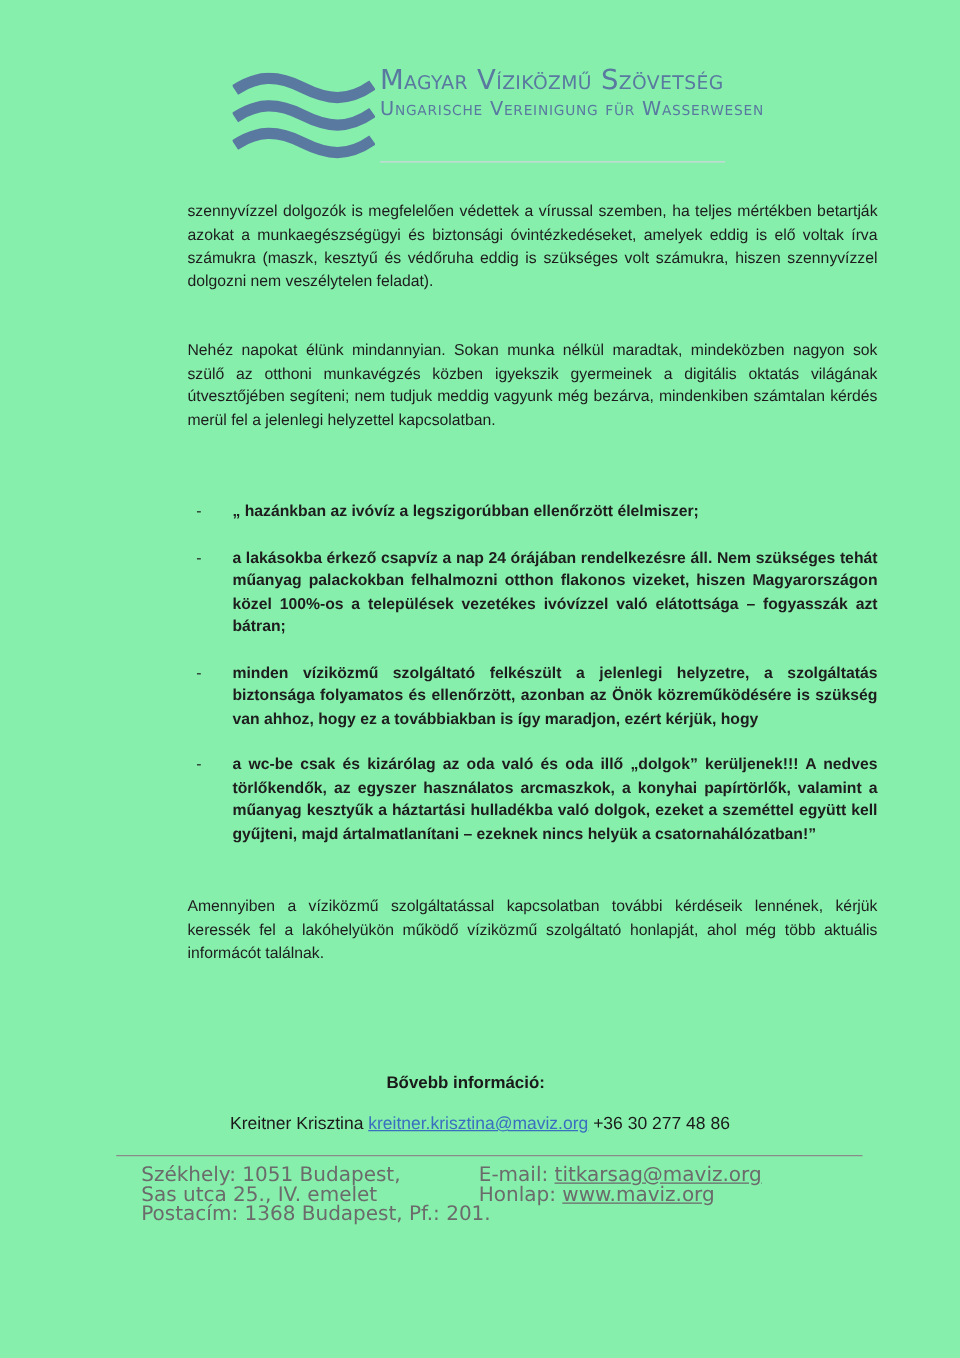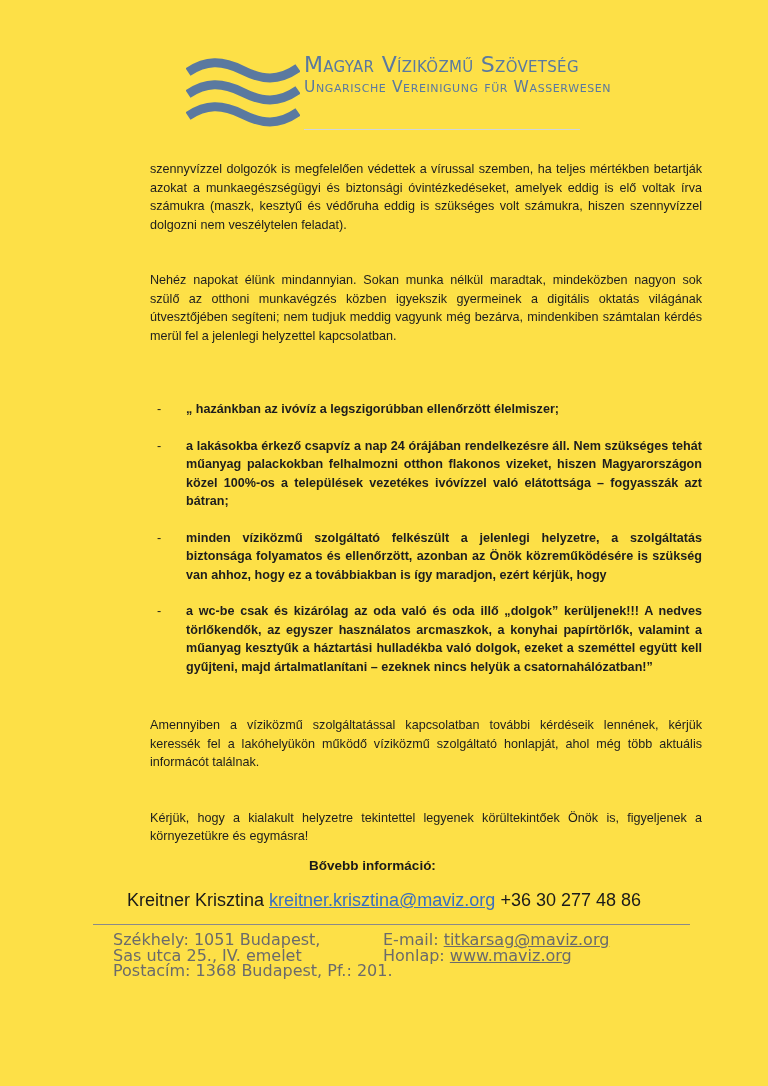--- a/index.html
+++ b/index.html
@@ -1,18 +1,18 @@
 <!DOCTYPE html>
 <html><head>
   <meta charset="utf-8">
   <style>
     html, body { margin: 0; padding: 0; background: #ffffff; }
     body { width: 768px; height: 1086px; position: relative; overflow: hidden;
            font-family: "Liberation Sans", sans-serif; color: #1a1a1a; }
-    .page { position: absolute; left: 0; top: 0; width: 768px; height: 1086px; background: #fde047; }
+    .page { position: absolute; left: 0; top: 0; width: 768px; height: 1086px; background: #86efac; }
 
     
     .logo { position: absolute; left: 186px; top: 52px; width: 400px; height: 85px; }
     .logo-waves { position: absolute; left: 0; top: 6px; width: 114px; height: 72px; }
     .logo-text { position: absolute; left: 118px; top: 0; color: #5a79a0; font-variant: small-caps;
                  font-family: "DejaVu Sans", sans-serif; white-space: nowrap; }
     .logo-line1 { font-size: 22px; letter-spacing: 0.3px; line-height: 26px; display: block; }
     .logo-line2, .logo-line3 { font-size: 15.5px; letter-spacing: 0.6px; line-height: 19px; display: block; }
     .logo-underline { position: absolute; left: 118px; top: 77px; width: 276px; height: 1px; background: #cfd6de; }
 
@@ -22,21 +22,21 @@
     .para { margin: 0; text-align: justify; text-align-last: left; }
     .bold { font-weight: bold; }
     .gap-lg { height: 37px; }
     .gap-md { height: 18px; }
     .bullets { list-style: none; margin: 0; padding: 0; }
     .bullet { position: relative; padding-left: 36px; font-weight: bold; text-align: justify; margin: 0 0 18px 0; }
     .bullet-dash { position: absolute; left: 7px; top: 0; font-weight: normal; }
 
     .more-info-title { position: absolute; left: 0; width: 745px; top: 858px; text-align: center;
                        font-weight: bold; font-size: 13.5px; }
-    .contact-line { position: absolute; left: 0; width: 768px; top: 890px; text-align: center; font-size: 18px; }
+    .contact-line { position: absolute; left: 0; width: 768px; top: 890px; text-align: center; font-size: 14px; }
     .contact-email { color: #3a6fbf; text-decoration: underline; }
 
     
     .footer-rule { position: absolute; left: 93px; top: 924px; width: 597px; height: 1px; background: #8a8a8a; }
     .footer-col { position: absolute; top: 932px; font-family: "DejaVu Sans", sans-serif; font-size: 16px;
                   line-height: 15.5px; color: #6b6b6b; }
     .footer-left { left: 113px; }
     .footer-right { left: 383px; }
     .footer-link { text-decoration: underline; color: #6b6b6b; }
     .footer-line { display: block; white-space: nowrap; }
@@ -81,21 +81,20 @@
         <span>minden víziközmű szolgáltató felkészült a jelenlegi helyzetre, a szolgáltatás biztonsága folyamatos és ellenőrzött, azonban az Önök közreműködésére is szükség van ahhoz, hogy ez a továbbiakban is így maradjon, ezért kérjük, hogy</span>
       </li>
       <li class="bullet">
         <span class="bullet-dash">-</span>
         <span>a wc-be csak és kizárólag az oda való és oda illő „dolgok” kerüljenek!!! A nedves törlőkendők, az egyszer használatos arcmaszkok, a konyhai papírtörlők, valamint a műanyag kesztyűk a háztartási hulladékba való dolgok, ezeket a szeméttel együtt kell gyűjteni, majd ártalmatlanítani – ezeknek nincs helyük a csatornahálózatban!”</span>
       </li>
     </ul>
     <div style="height:22px"></div>
     <p class="para">Amennyiben a víziközmű szolgáltatással kapcsolatban további kérdéseik lennének, kérjük keressék fel a lakóhelyükön működő víziközmű szolgáltató honlapját, ahol még több aktuális informácót találnak.</p>
     <div class="gap-lg"></div>
-    <p class="para">Kérjük, hogy a kialakult helyzetre tekintettel legyenek körültekintőek Önök is, figyeljenek a környezetükre és egymásra!</p>
   </div>
 
   <div class="more-info-title">Bővebb információ:</div>
   <div class="contact-line">
     <span>Kreitner Krisztina</span>
     <a class="contact-email">kreitner.krisztina@maviz.org</a>
     <span>+36 30 277 48 86</span>
   </div>
 
   <div class="footer-rule"></div>

